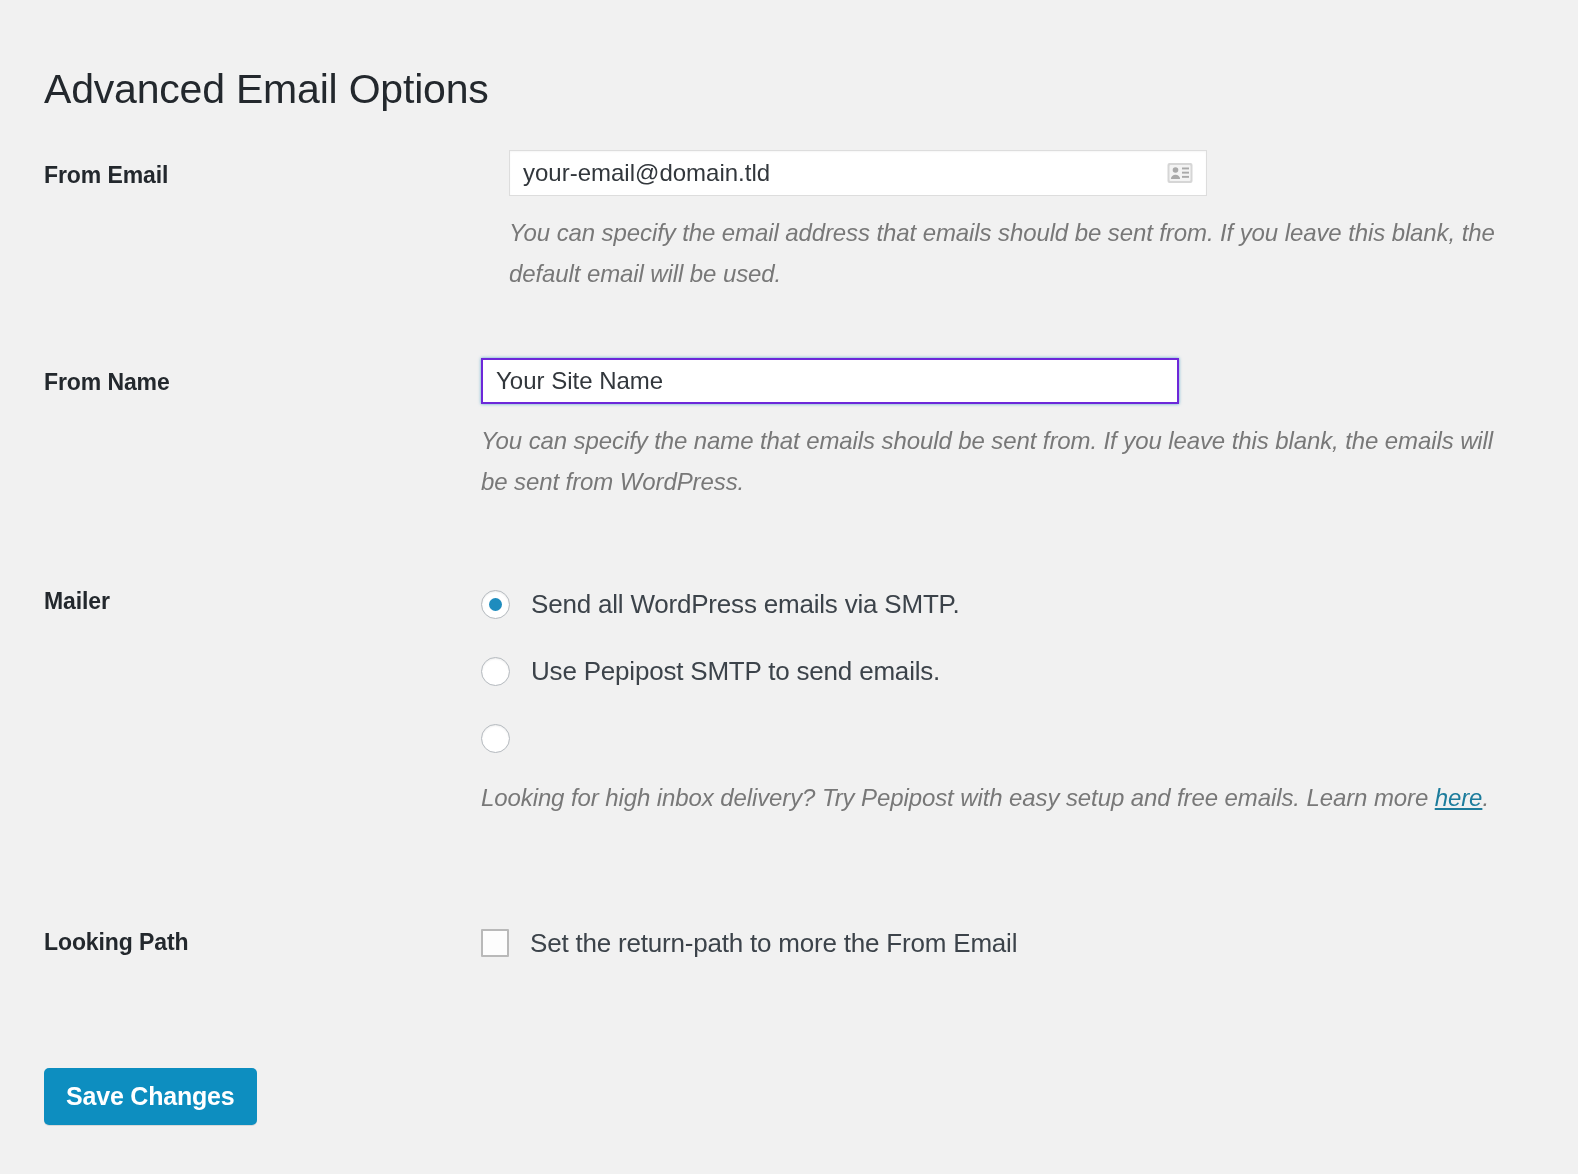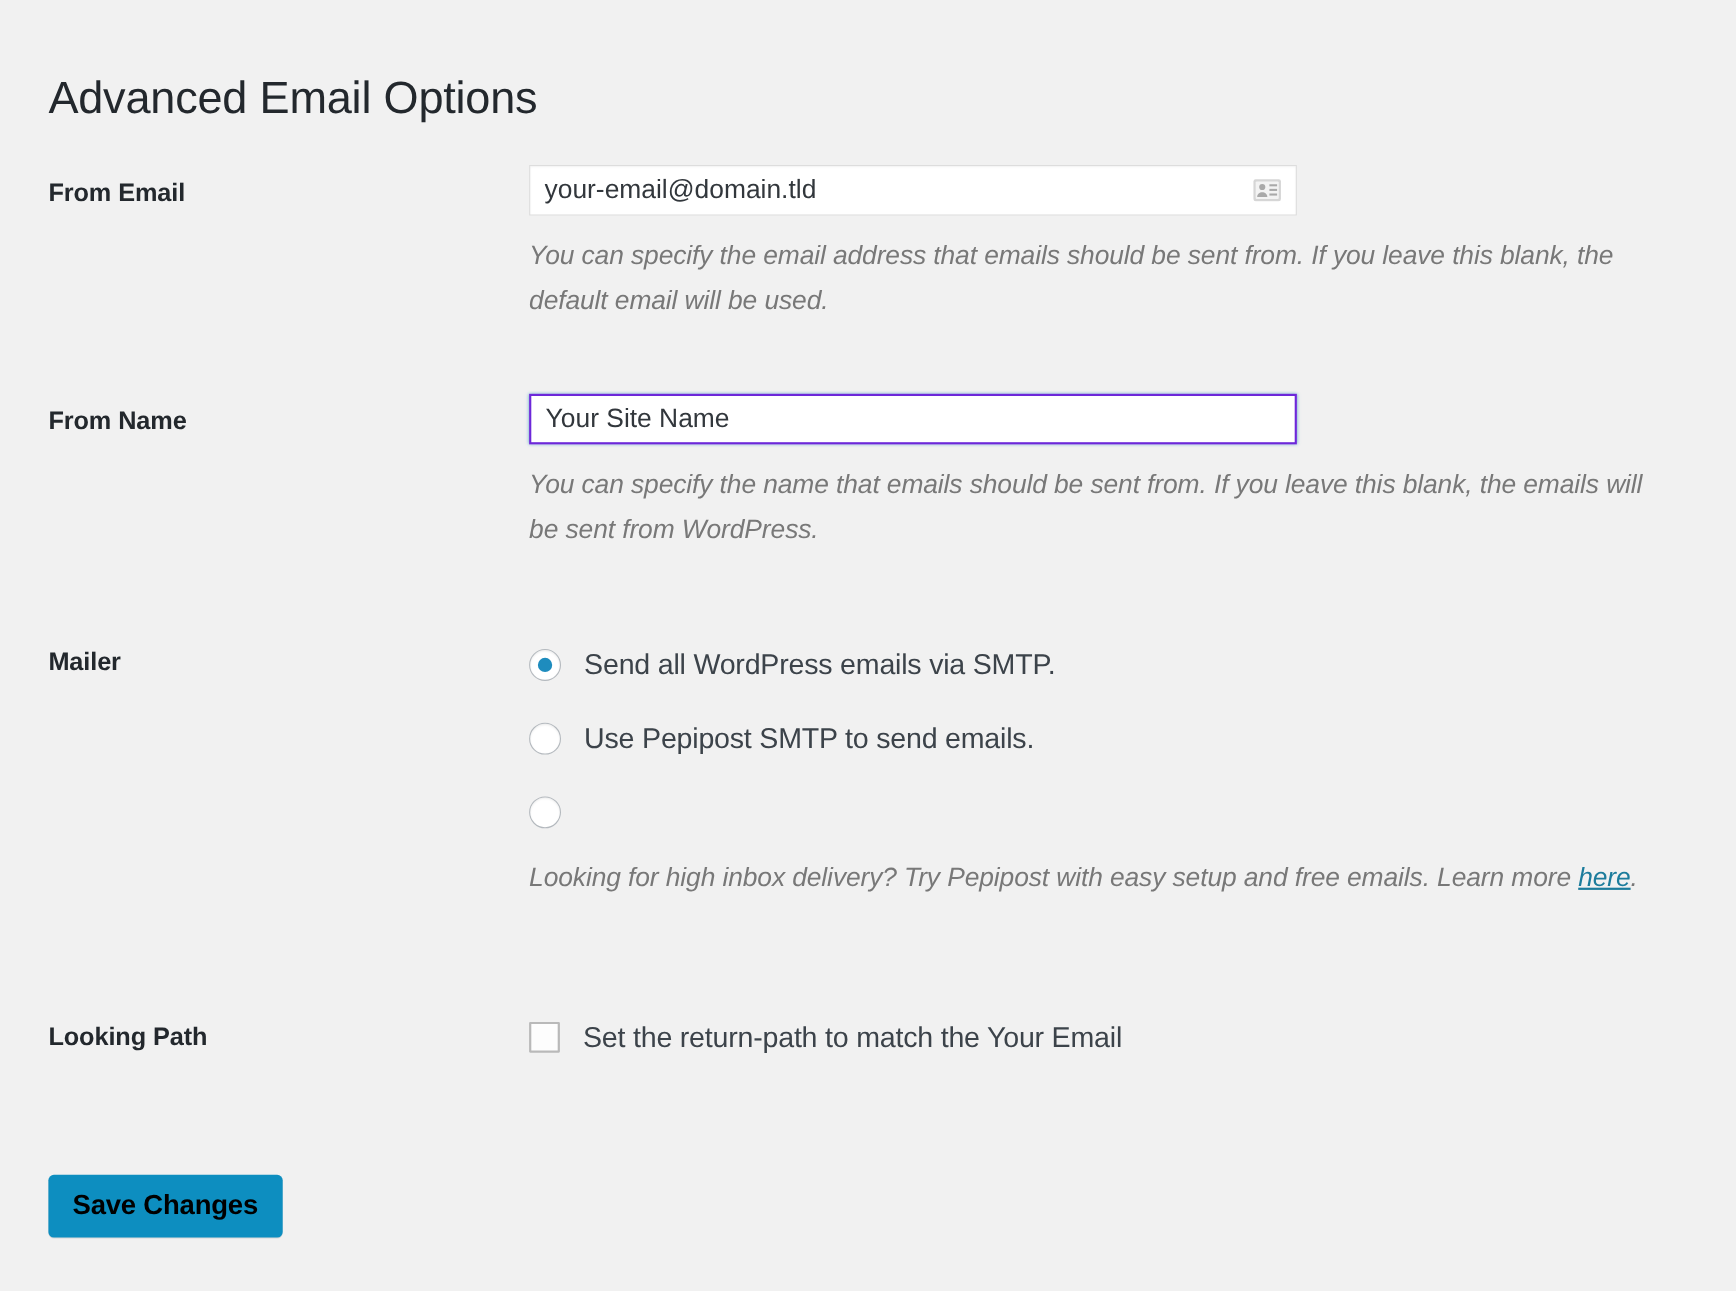--- a/index.html
+++ b/index.html
@@ -172,41 +172,41 @@
   .save-btn {
     position: absolute;
     left: 44px;
     top: 1068px;
     box-sizing: border-box;
     height: 57px;
     padding: 0 22px;
     background: #0d8ec0;
     border: none;
     border-radius: 5px;
-    color: #000000;
+    color: #ffffff;
     font-family: "Liberation Sans", sans-serif;
     font-size: 25px;
     font-weight: bold;
     letter-spacing: -0.2px;
     cursor: pointer;
     box-shadow: 0 1px 0 rgba(0,0,0,0.10);
   }
 </style>
 </head>
 <body>
 
 <div class="page">
 
   <h1 class="page-title">Advanced Email Options</h1>
 
   <div class="form">
 
     <div class="row" style="height:205px;">
       <div class="row-label" style="top:22px;">From Email</div>
-      <div class="row-field" style="top:10px;">
+      <div class="row-field" style="top:10px;margin-left:28px;">
         <div class="input-wrap">
           <input class="text-input" type="text" value="your-email@domain.tld" style="">
           <span class="autofill-icon">
             <svg width="26" height="21" viewBox="0 0 26 21" xmlns="http://www.w3.org/2000/svg">
               <rect x="0.5" y="0.5" width="25" height="20" rx="2" fill="#d6d6d6"></rect>
               <rect x="2.5" y="2.5" width="21" height="16" rx="1" fill="#f3f3f3"></rect>
               <circle cx="8.5" cy="7.5" r="2.8" fill="#a9a9a9"></circle>
               <path d="M3.9 16.5c0-2.6 2.1-4.2 4.6-4.2s4.6 1.6 4.6 4.2z" fill="#a9a9a9"></path>
               <rect x="15" y="5" width="7" height="1.9" fill="#a9a9a9"></rect>
               <rect x="15" y="9.2" width="7" height="1.9" fill="#a9a9a9"></rect>
@@ -250,21 +250,21 @@
           <span>Looking for high inbox delivery? Try Pepipost with easy setup and free emails. Learn more </span><a href="#">here</a><span>.</span>
         </div>
       </div>
     </div>
 
     <div class="row" style="height:90px;">
       <div class="row-label" style="top:14px;">Looking Path</div>
       <div class="row-field" style="top:8px;">
         <div class="check-opt">
           <span class="checkbox"></span>
-          <span class="check-label">Set the return-path to match the Your Email</span>
+          <span class="check-label">Set the return-path to more the From Email</span>
         </div>
       </div>
     </div>
 
   </div>
 
   <button class="save-btn">Save Changes</button>
 
 </div>
 

